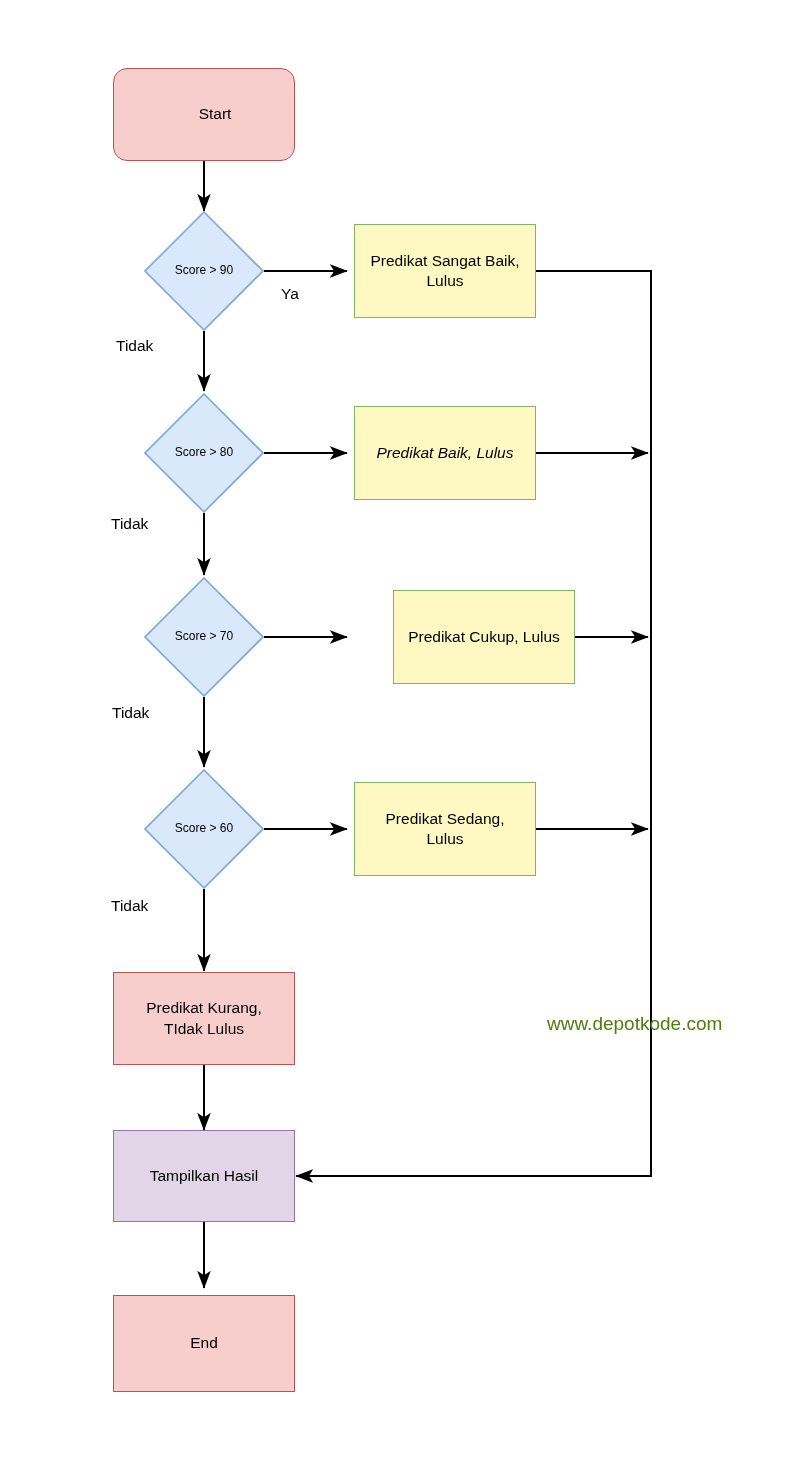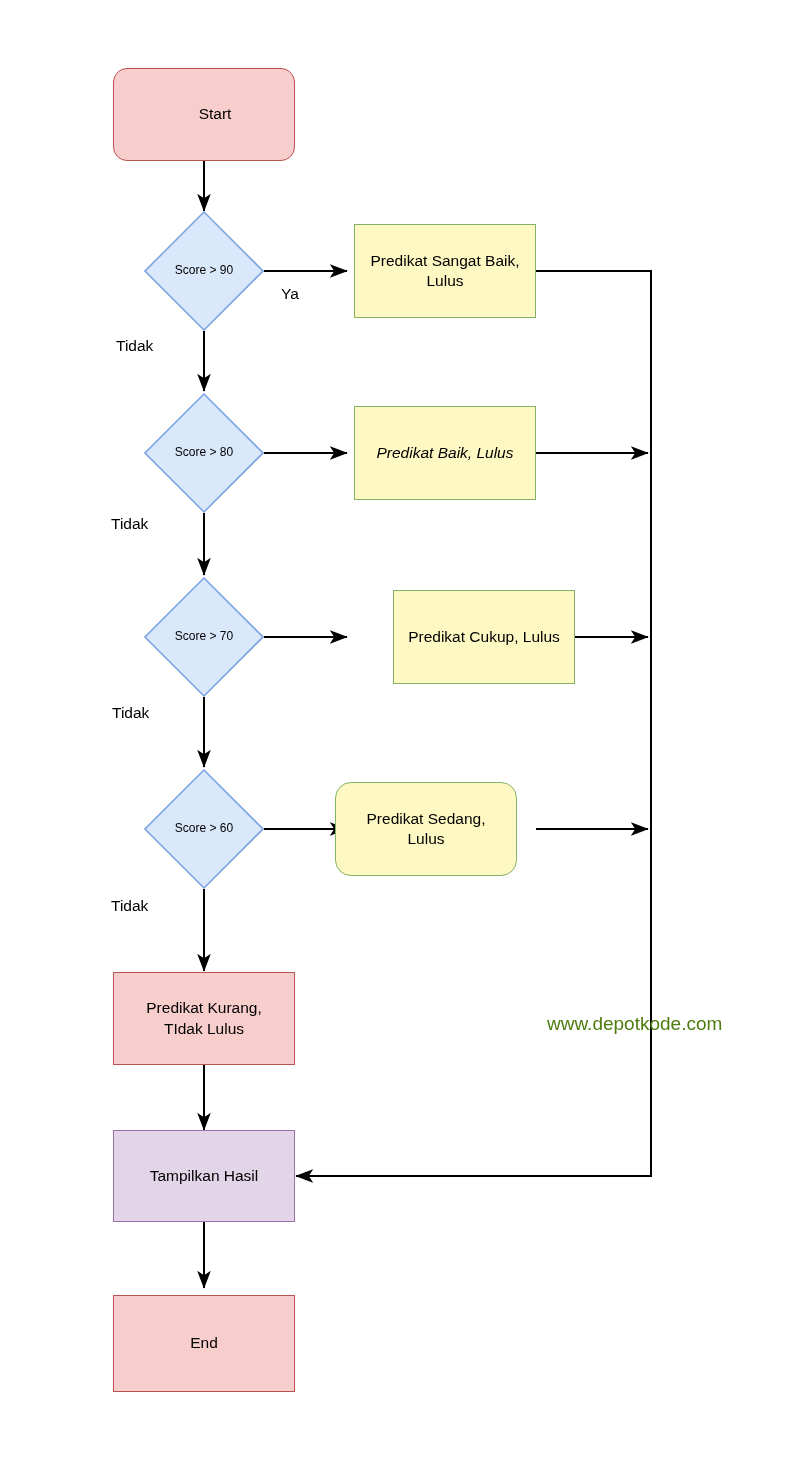--- a/index.html
+++ b/index.html
@@ -168,21 +168,21 @@
   </div>
 
   <div class="node process-green" style="left:354px; top:406px; width:182px; height:94px;font-style:italic;">
     <span>Predikat Baik, Lulus</span>
   </div>
 
   <div class="node process-green" style="left:354px; top:590px; width:182px; height:94px;margin-left:39px;">
     <span>Predikat Cukup, Lulus</span>
   </div>
 
-  <div class="node process-green" style="left:335px; top:782px; width:182px; height:94px;border-radius:16px;">
+  <div class="node process-green" style="left:354px; top:782px; width:182px; height:94px;">
     <span>Predikat Sedang,
 Lulus</span>
   </div>
 
   <div class="node process-purple" style="left:113px; top:1130px; width:182px; height:92px;">
     <span>Tampilkan Hasil</span>
   </div>
 
   <div class="node process-red" style="left:113px; top:972px; width:182px; height:93px;">
     <span>Predikat Kurang,

